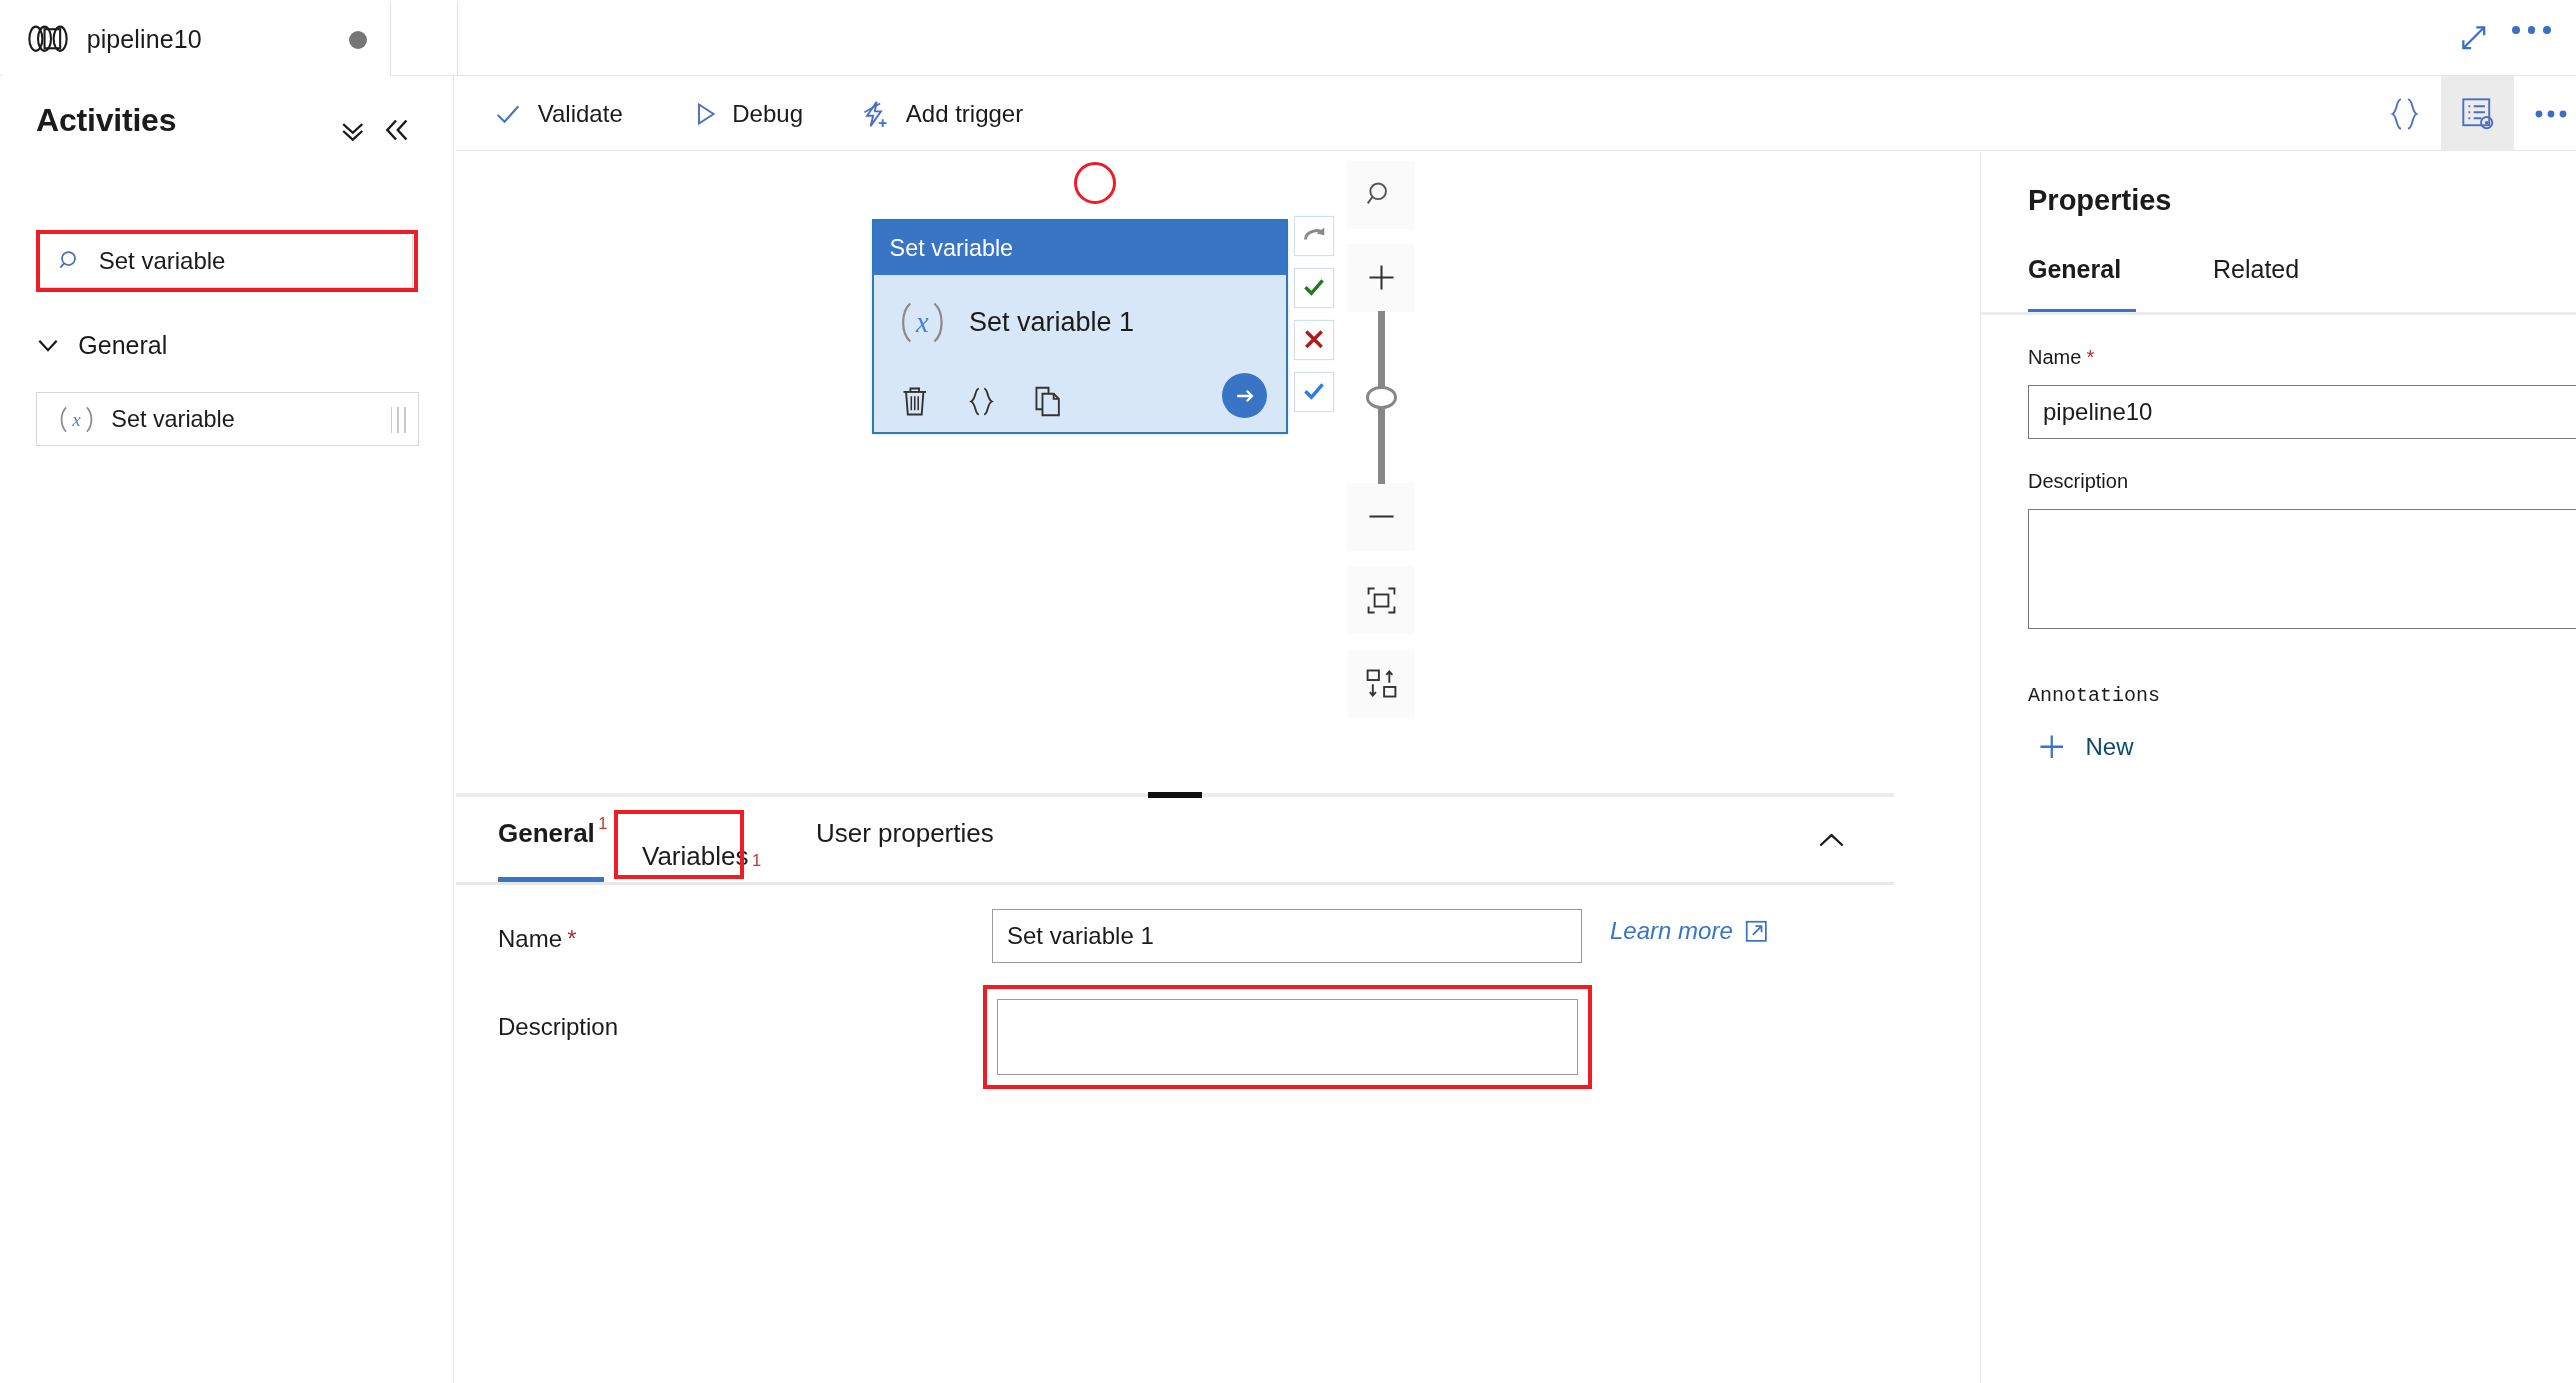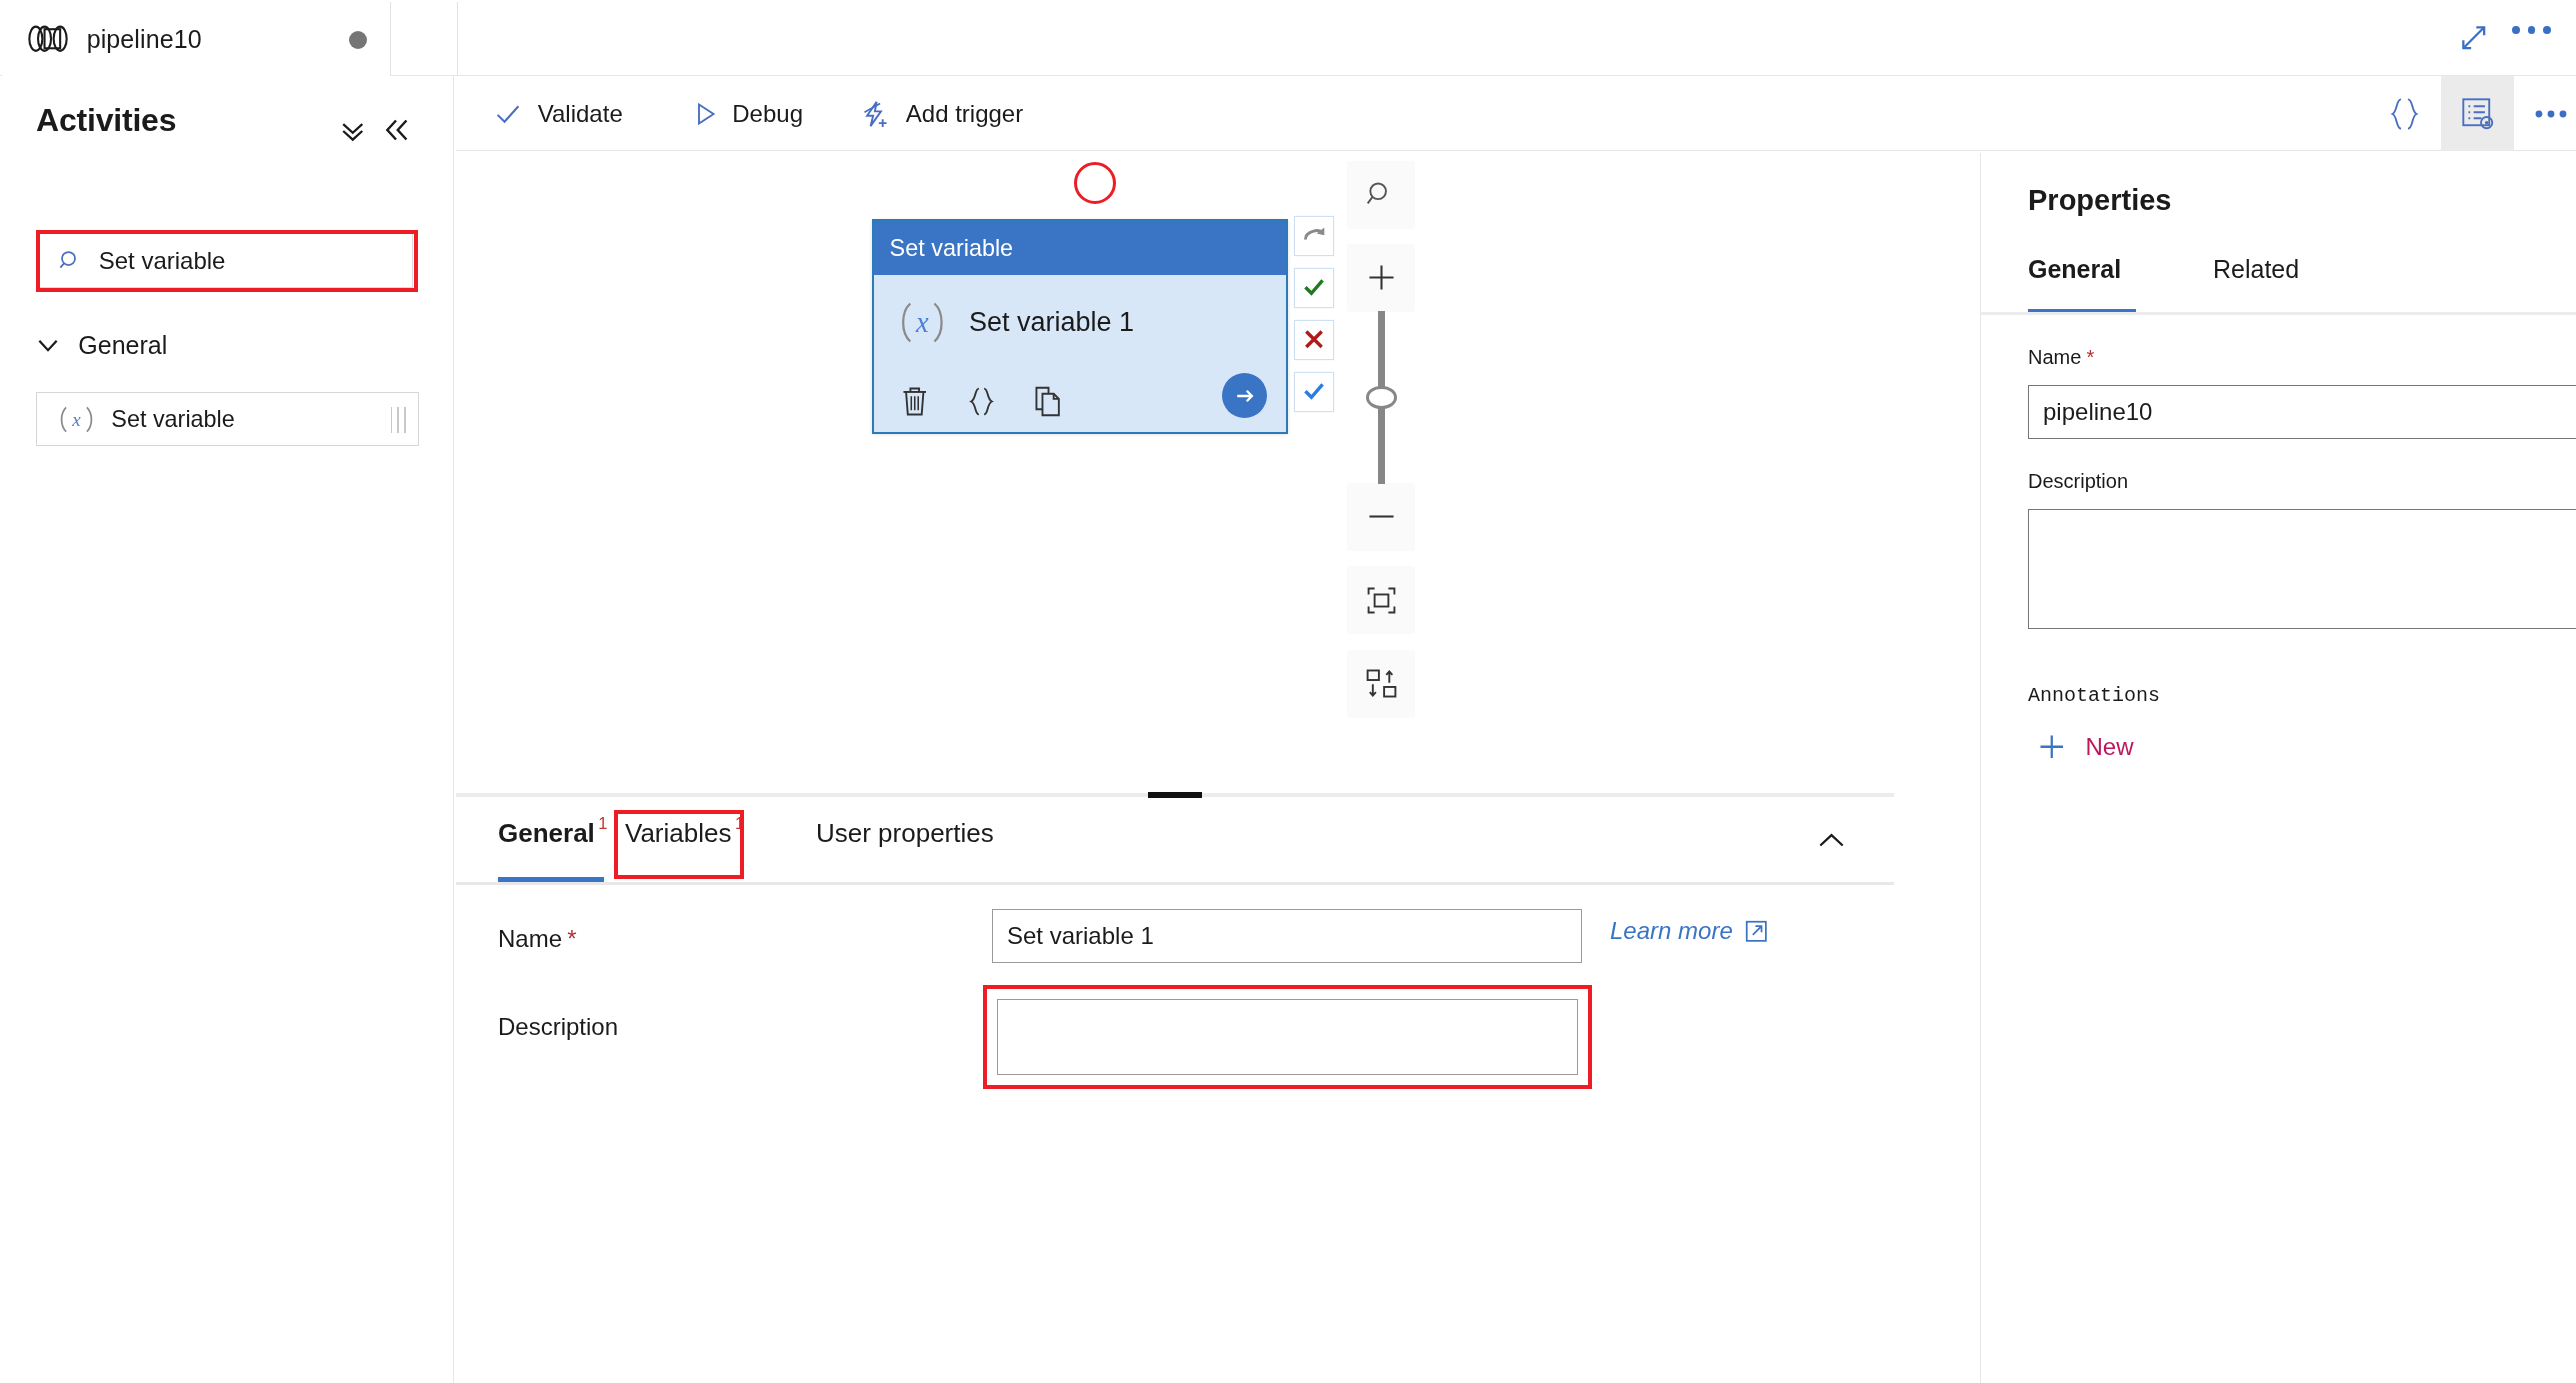--- a/index.html
+++ b/index.html
@@ -219,21 +219,21 @@
   .btab {
     position: absolute; top: 17.3px; height: 54px; cursor: pointer;
     display: flex; align-items: flex-start;
   }
   .btab .tlabel { font-size: 26px; color: #1b1b1b; }
   .btab.sel .tlabel { font-weight: 700; }
   .btab .sup {
     font-size: 16.5px; color: #c0392b; margin-left: 3.5px; line-height: 1; position: relative; top: -3.5px;
   }
   #btab-general { left: 42px; }
-  #btab-variables { left: 169px; }
+  #btab-variables { left: 186px; align-items: flex-end; }
   #btab-userprops { left: 360px; }
   .btab-underline {
     position: absolute; left: 42px; top: 76px; width: 106px; height: 5.2px; background: #3a74c4;
   }
   .btab-hl {
     position: absolute; left: 158px; top: 8.7px; width: 130px; height: 69px;
     border: 4.3px solid #ee1c25; pointer-events: none;
   }
   .tabs-sep { position: absolute; left: 0; top: 81px; width: 1438px; height: 2.6px; background: #e8e8e8; }
   .collapse-chev { position: absolute; left: 1360px; top: 28px; cursor: pointer; }
@@ -305,21 +305,21 @@
     width: 588px; height: 120px;
     border: 0.9px solid #767676; background: #ffffff;
     font-size: 22.6px; color: #1b1b1b; padding: 10.4px 14px;
     font-family: "Liberation Sans", sans-serif; outline: none; resize: none;
   }
   #p-ann-label { left: 47px; top: 531px; font-family: Liberation Mono, monospace; }
   .p-new {
     position: absolute; left: 56px; top: 579px;
     display: flex; align-items: center; cursor: pointer;
   }
-  .p-new .nlbl { font-size: 24px; color: #be185d; margin-left: 19px; }
+  .p-new .nlbl { font-size: 24px; color: #0c4a6e; margin-left: 19px; }
 </style>
 </head>
 <body>
 
 <div id="app">
 
   <div class="topbar">
     <div class="tab-doc">
       <svg class="pipeline-icon" viewBox="0 0 46 34">
         <ellipse cx="9" cy="17" rx="7.5" ry="14" fill="none" stroke="#1b1b1b" stroke-width="2.4"></ellipse>

